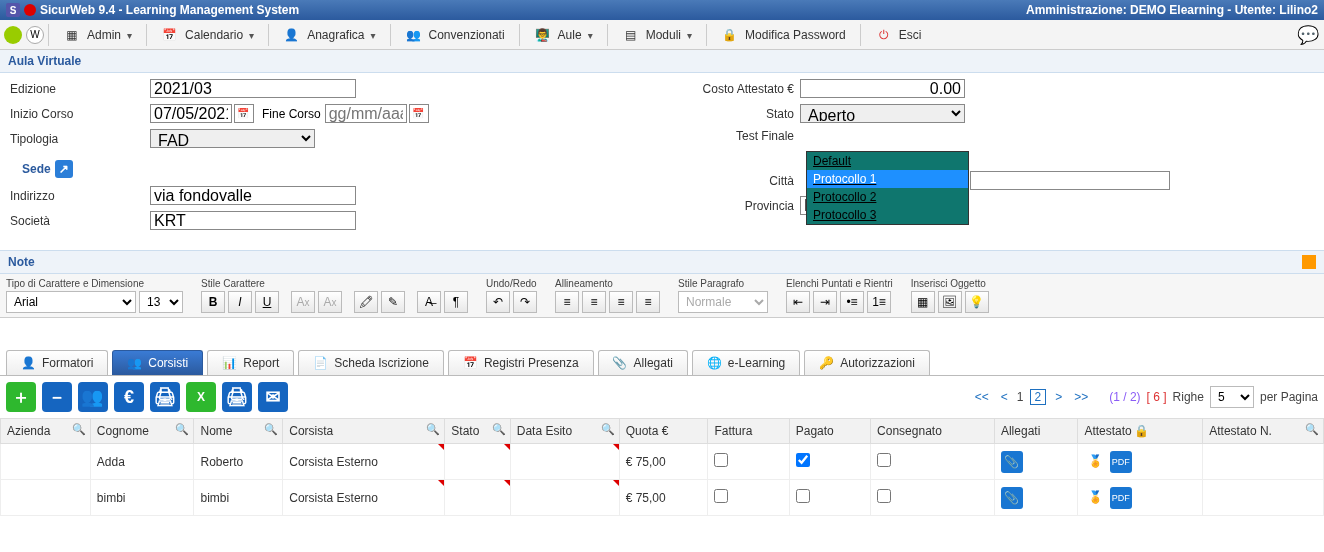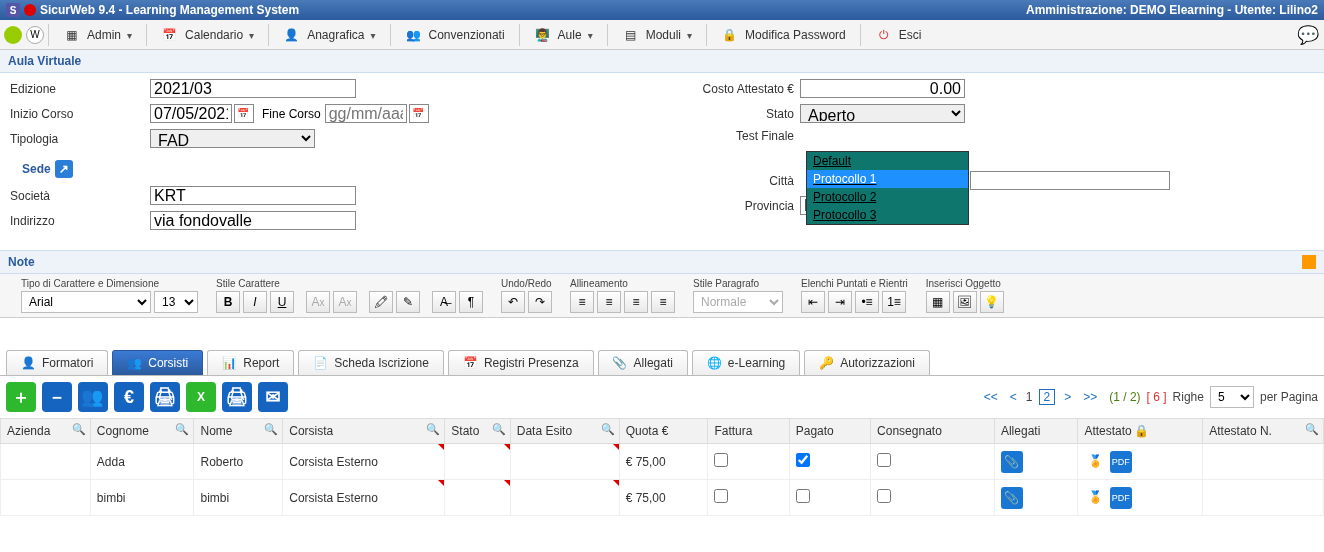--- a/index.html
+++ b/index.html
@@ -30,21 +30,21 @@
 .w90 { width:82px; }
 .w165 { width:165px; }
 .cal-btn { width:20px; height:19px; display:inline-flex; align-items:center; justify-content:center; border:1px solid #888; background:#fff; margin-left:2px; cursor:pointer; font-size:10px; }
 .sede-link { color:#2b5a9e; font-weight:bold; display:inline-flex; align-items:center; gap:4px; margin:6px 0 8px 12px; cursor:pointer; }
 .sede-link .ico-box { width:18px; height:18px; background:#2b7ed8; border-radius:3px; display:inline-flex; align-items:center; justify-content:center; color:#fff; }
 .dropdown-pop { position:absolute; border:1px solid #333; background:#0f766e; z-index:10; width:163px;text-decoration:underline; }
 .dropdown-pop .opt { padding:2px 6px; cursor:pointer; }
 .dropdown-pop .opt.sel { background:#1e90ff; color:#fff; }
 .note-hdr { background:#eef3f9; color:#2b5a9e; font-weight:bold; padding:4px 8px; border-top:1px solid #cde; border-bottom:1px solid #cde; display:flex; }
 .note-hdr .min { margin-left:auto; width:14px; height:14px; background:#f90; display:inline-block; }
-.toolbar { background:#f6f6f6; border-bottom:1px solid #ccc; padding:4px 21px; display:flex; gap:18px; }
+.toolbar { background:#f6f6f6; border-bottom:1px solid #ccc; padding:4px 6px; display:flex; gap:18px; }
 .tb-group { display:flex; flex-direction:column; gap:2px; }
 .tb-group .grp-label { font-size:10px; color:#444; }
 .tb-group .grp-row { display:flex; gap:3px; align-items:center; }
 .tb-btn { width:24px; height:22px; border:1px solid #bbb; background:linear-gradient(#fff,#e8e8e8); display:inline-flex; align-items:center; justify-content:center; cursor:pointer; font-size:12px; }
 .tb-sel { height:22px; border:1px solid #bbb; background:#fff; font-size:12px; }
 .tabs { display:flex; gap:4px; padding:4px 6px 0; border-bottom:1px solid #bbb; margin-top:28px; }
 .tab { border:1px solid #bbb; border-bottom:none; border-radius:3px 3px 0 0; padding:5px 14px; display:inline-flex; align-items:center; gap:6px; background:linear-gradient(#fff,#eee); cursor:pointer; color:#333; }
 .tab.active { background:linear-gradient(#3a7bd5,#2b5a9e); color:#fff; border-color:#2b5a9e; }
 .action-row { display:flex; align-items:center; gap:6px; padding:6px; background:#fff; }
 .act { width:30px; height:30px; border-radius:4px; display:inline-flex; align-items:center; justify-content:center; color:#fff; font-weight:bold; cursor:pointer; font-size:18px; }
@@ -145,26 +145,26 @@
     </div>
     <div class="form-row">
       <div class="lbl">Tipologia</div>
       <select class="w165"><option>FAD</option></select>
     </div>
     <a class="sede-link">
       <span>Sede</span>
       <span class="ico-box">↗</span>
     </a>
     <div class="form-row">
+      <div class="lbl">Indirizzo</div>
+      <input type="text" class="w200" id="f-indirizzo" value="via fondovalle" style="">
+    </div>
+    <div class="form-row">
       <div class="lbl">Società</div>
       <input type="text" class="w200" id="f-societa" value="KRT" style="">
-    </div>
-    <div class="form-row">
-      <div class="lbl">Indirizzo</div>
-      <input type="text" class="w200" id="f-indirizzo" value="via fondovalle" style="">
     </div>
   </div>
 
   <div class="col-right">
     <div class="form-row">
       <div class="lbl2">Costo Attestato €</div>
       <input type="text" class="w165" style="text-align: right; padding-left: 40px;" id="f-costo" value="0.00">
     </div>
     <div class="form-row">
       <div class="lbl2">Stato</div>
@@ -313,21 +313,21 @@
   <span class="act green" style="font-size:12px">X</span>
   <span class="act blue">🖨</span>
   <span class="act blue">✉</span>
   <div class="pager">
     <a>&lt;&lt;</a>
     <a>&lt;</a>
     <span>1</span>
     <a class="cur">2</a>
     <a>&gt;</a>
     <a>&gt;&gt;</a>
-    <span style="margin-left:3px; color:#4d7c0f">(1 / 2)</span>
+    <span style="margin-left:12px; color:#8b5cf6">(1 / 2)</span>
     <span style="color:#d33">[ 6 ]</span>
     <span>Righe</span>
     <select class="tb-sel" style="width:44px"><option>5</option></select>
     <span>per Pagina</span>
   </div>
 </div>
 
 <table class="grid">
   <thead>
       <tr id="grid-head">

